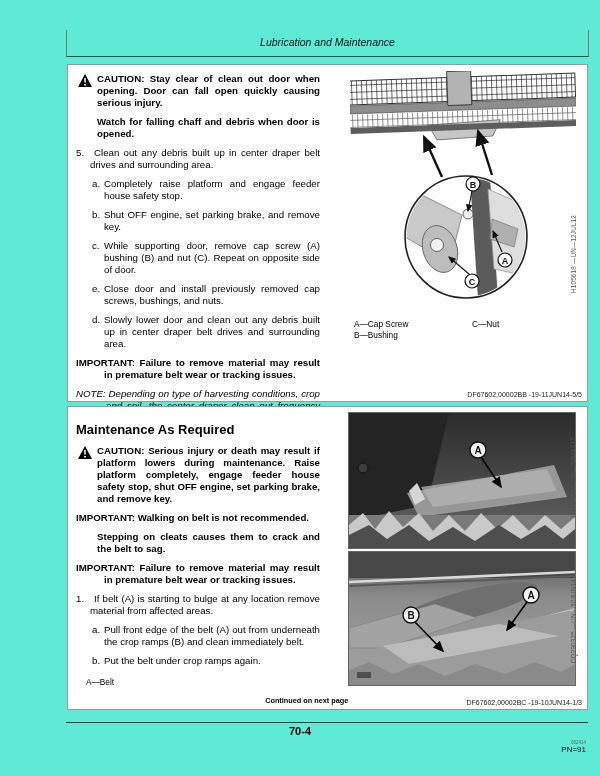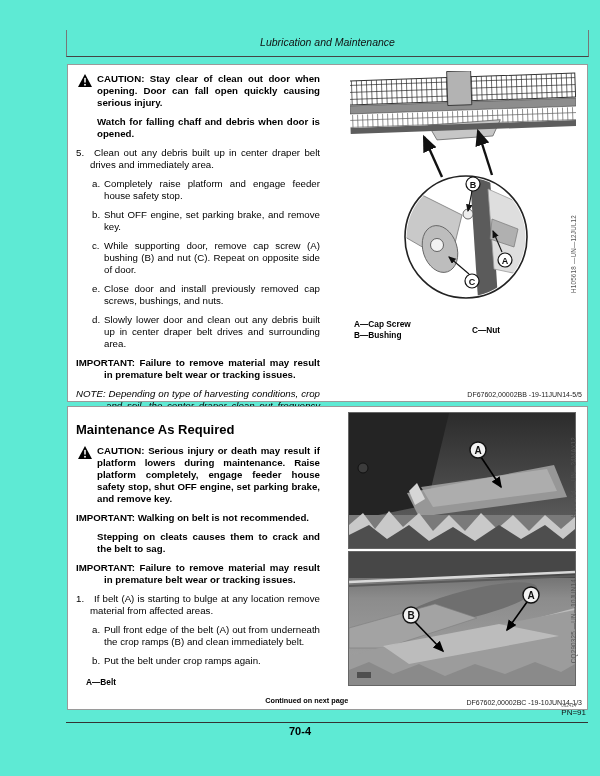--- a/index.html
+++ b/index.html
@@ -26,21 +26,21 @@
   .caution p{font-weight:bold;}
   .warn-tri{position:absolute;left:2px;top:0;}
   .indent-bold{padding-left:21px;font-weight:bold;}
   .step{padding-left:14px;text-indent:-14px;}
   .step .num{display:inline-block;width:18px;text-indent:0;}
   .substep{padding-left:28px;text-indent:-12px;}
   .substep .num{display:inline-block;width:12px;text-indent:0;}
   .hang-imp{padding-left:28px;text-indent:-28px;font-weight:bold;}
   .note{padding-left:30px;text-indent:-30px;font-style:italic;}
 
-  .legend{font-size:8.3px;font-weight:bold;line-height:11px;align-items:center;}
+  .legend{font-size:8.3px;font-weight:normal;line-height:11px;}
   .legend-row{display:flex;margin-top:4px;}
   .legend-c1{width:118px;}
   .legend-c2{width:100px;}
 
   .fig-code{position:absolute;font-size:6.3px;color:#555;
       writing-mode:vertical-rl;transform:rotate(180deg);letter-spacing:0.2px;}
   .cap{position:absolute;right:5px;font-size:7px;color:#222;}
   .sec1 .cap{bottom:3px;}
   .sec2 .bottom-row{position:absolute;left:0;right:0;bottom:3px;height:10px;}
   .continued{position:absolute;left:46%;transform:translateX(-50%);font-size:7.3px;font-weight:bold;}
@@ -49,21 +49,21 @@
   .sec2-head{font-size:13px;font-weight:bold;margin:7px 0 8px 0;text-align:left;}
 
   .photo{position:absolute;left:2px;border:1px solid #666;line-height:0;}
   .photo1{top:5px;}
   .photo2{top:144px;}
 
   
   .foot-line{position:absolute;left:66px;top:722px;width:522px;border-top:1.2px solid #333;}
   .foot-page{position:absolute;top:725px;left:0;width:600px;text-align:center;
       font-size:11px;font-weight:bold;}
-  .pn-block{position:absolute;top:703px;right:14px;}
+  .pn-block{position:absolute;top:740px;right:14px;text-align:right;}
   .print-code{font-size:4.5px;color:#666;line-height:5px;}
   .pn{font-size:8px;color:#111;line-height:10px;}
 </style>
 </head>
 <body>
 
 <div class="page">
 
   <div class="hdr">
     <div class="hdr-title">Lubrication and Maintenance</div>
@@ -78,21 +78,21 @@
             <svg width="14" height="13" viewBox="0 0 24 22">
                 <path d="M12 0 L24 22 H0 Z" fill="#000"></path>
                 <rect x="10.7" y="6.5" width="2.6" height="8" fill="#fff"></rect>
                 <circle cx="12" cy="18.2" r="1.6" fill="#fff"></circle>
               </svg>
           </span>
           <p>CAUTION: Stay clear of clean out door when opening.  Door can fall open quickly causing serious injury.</p>
         </div>
         <p class="indent-bold">Watch for falling chaff and debris when door is opened.</p>
 
-        <p class="step"><span class="num">5.</span><span>Clean out any debris built up in center draper belt drives and immediately area.</span></p>
+        <p class="step"><span class="num">5.</span><span>Clean out any debris built up in center draper belt drives and surrounding area.</span></p>
 
         <p class="substep"><span class="num">a.</span><span>Completely raise platform and engage feeder house safety stop.</span></p>
         <p class="substep"><span class="num">b.</span><span>Shut OFF engine, set parking brake, and remove key.</span></p>
         <p class="substep"><span class="num">c.</span><span>While supporting door, remove cap screw (A) bushing (B) and nut (C). Repeat on opposite side of door.</span></p>
         <p class="substep"><span class="num">e.</span><span>Close door and install previously removed cap screws, bushings, and nuts.</span></p>
         <p class="substep"><span class="num">d.</span><span>Slowly lower door and clean out any debris built up in center draper belt drives and surrounding area.</span></p>
 
         <p class="hang-imp">IMPORTANT: Failure to remove material may result in premature belt wear or tracking issues.</p>
         <p class="note">NOTE: Depending on type of harvesting conditions, crop and soil, the center draper clean out frequency may vary.  Check as required.</p>
       </div>

